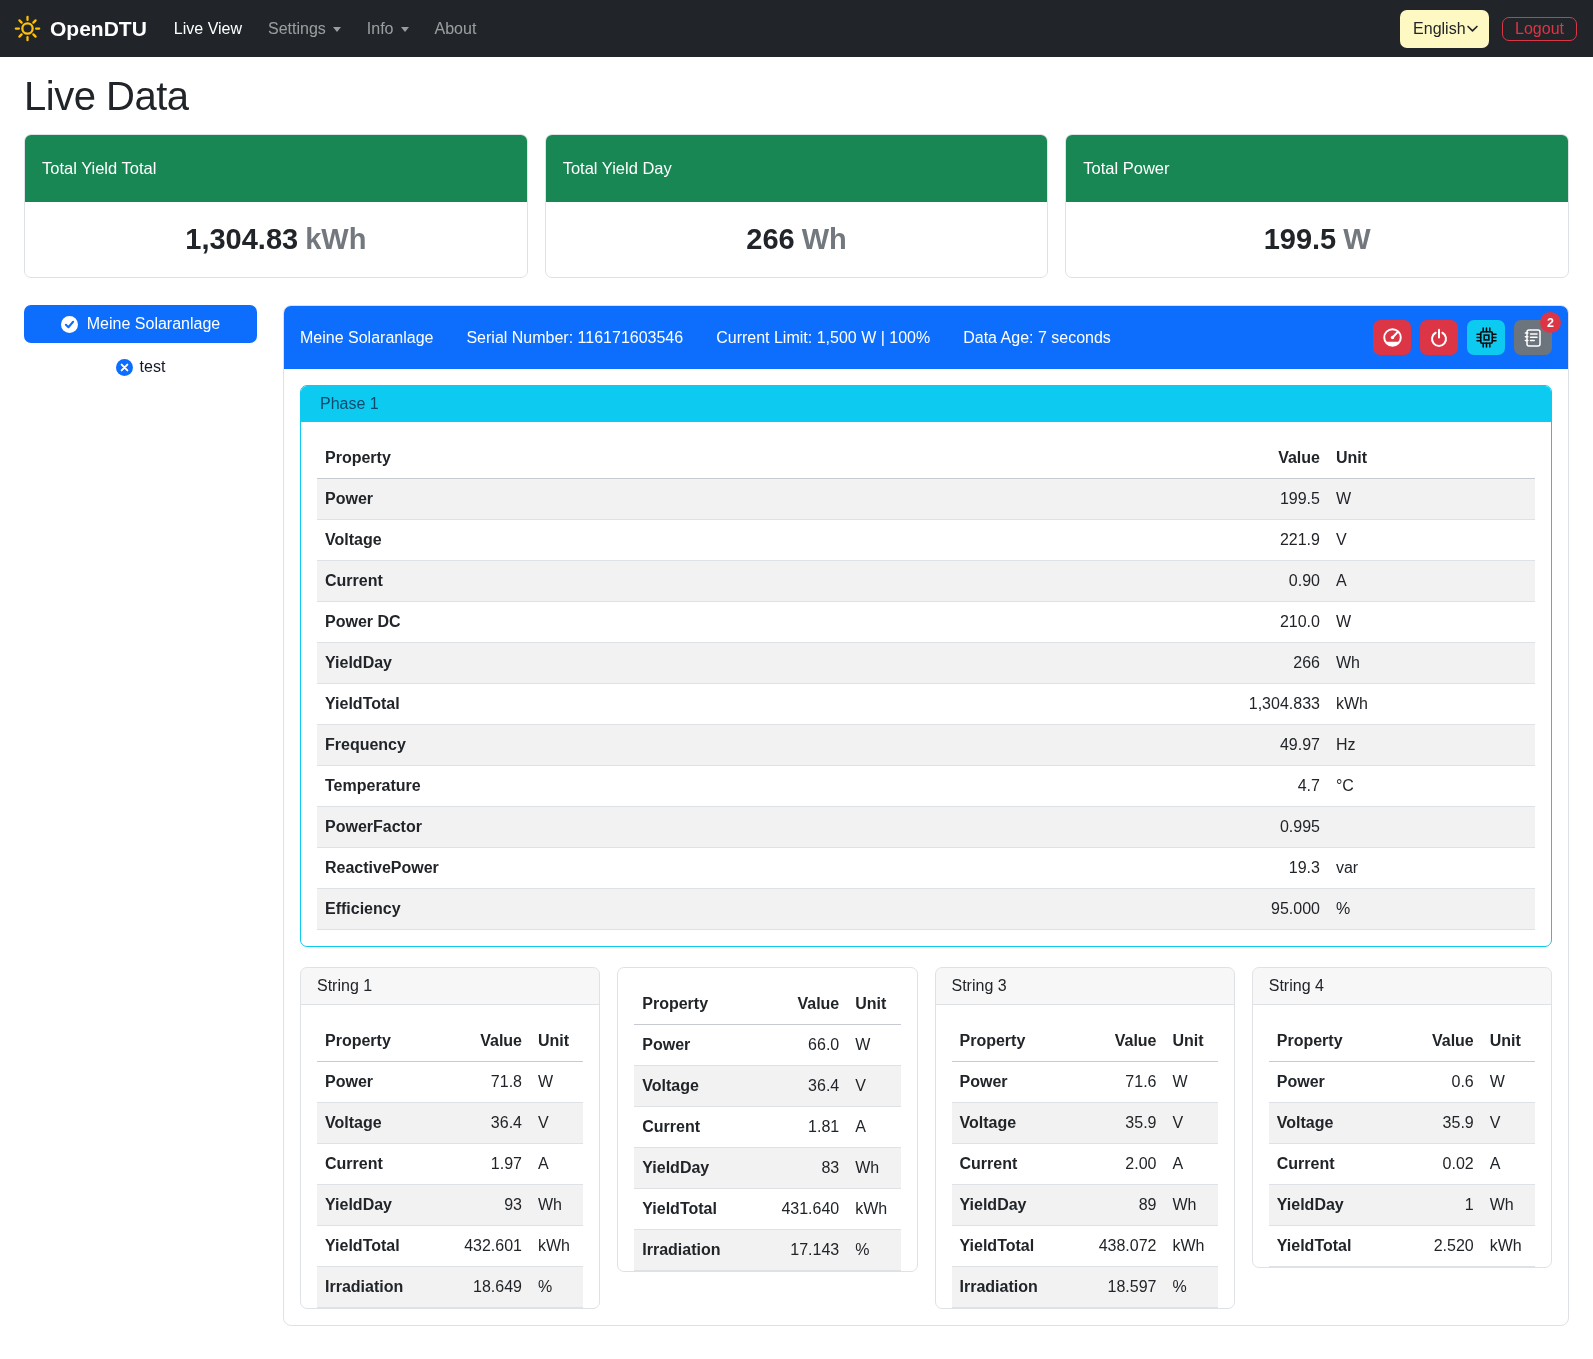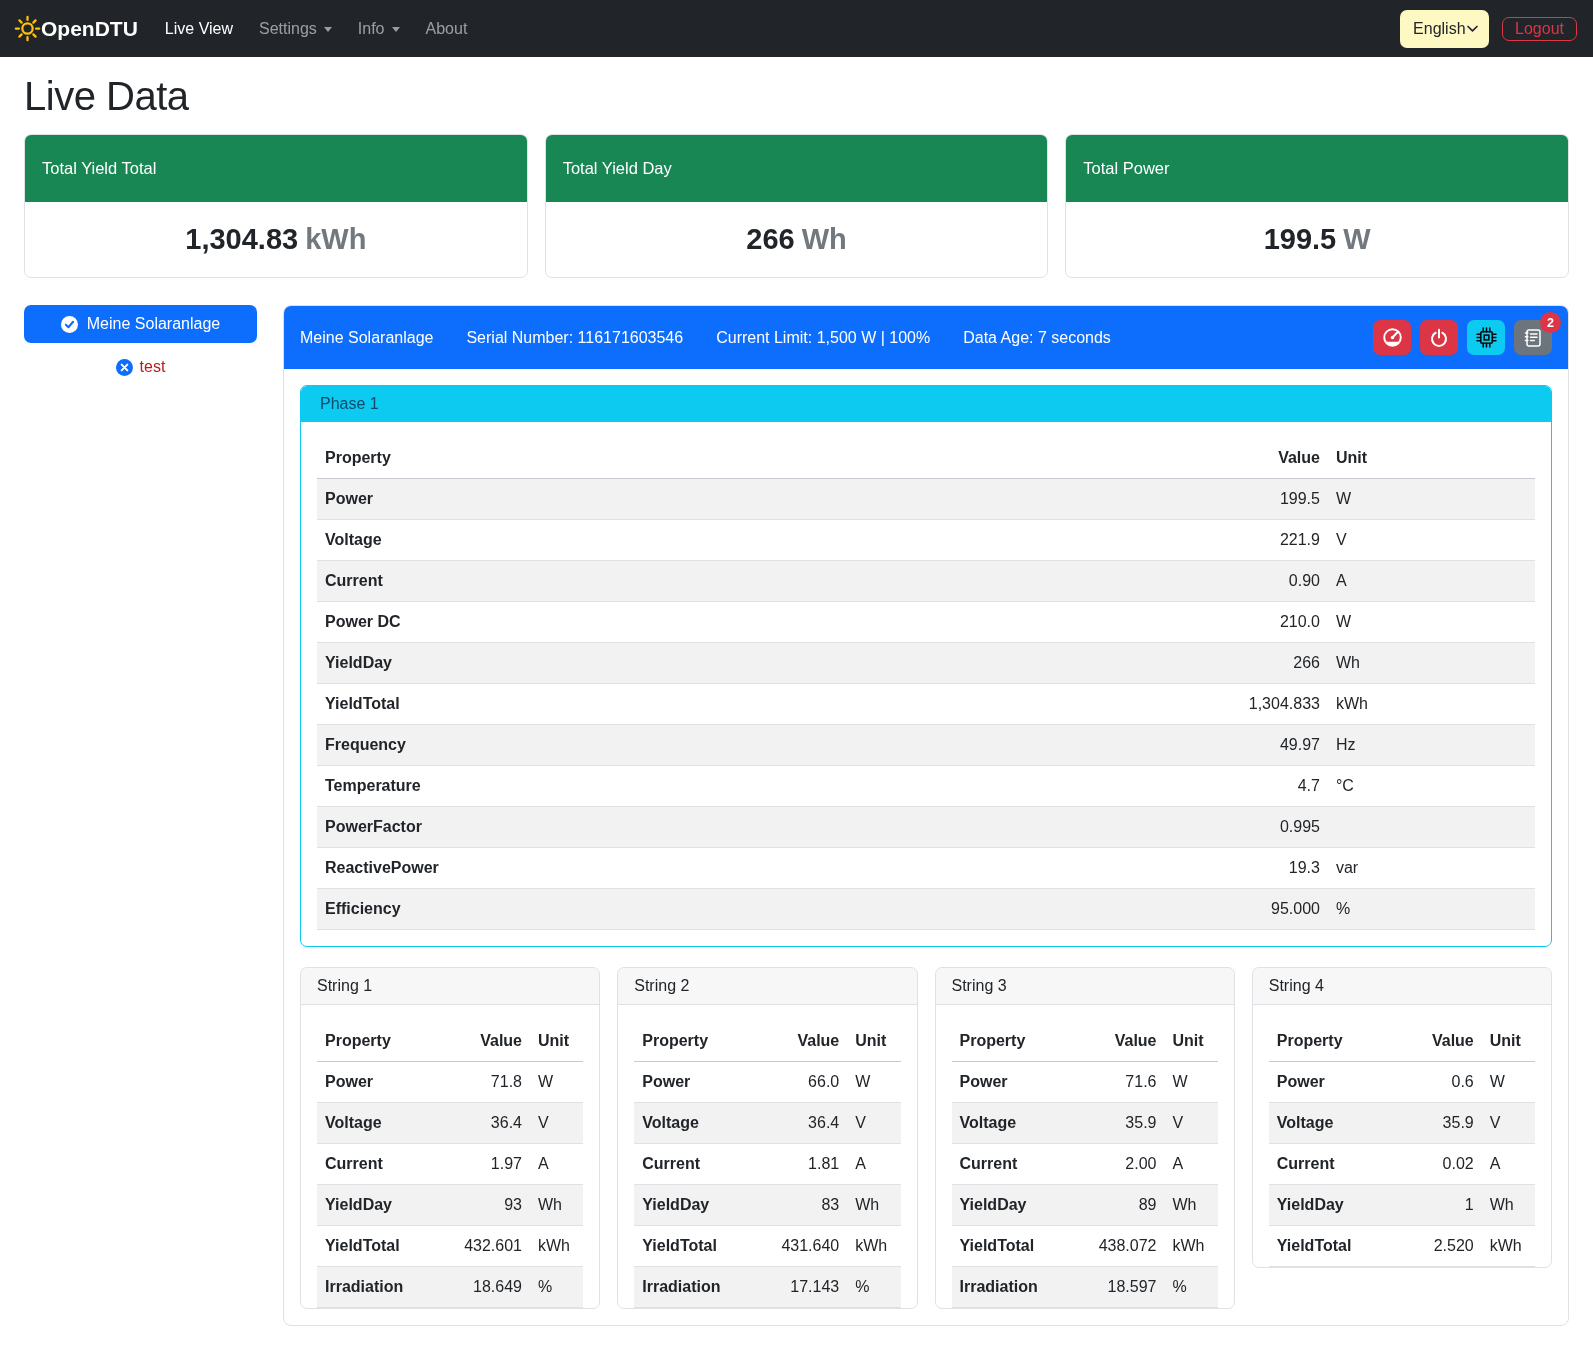--- a/index.html
+++ b/index.html
@@ -7,21 +7,21 @@
   body {
     width:1593px; height:1359px; overflow:hidden;
     font-family:"Liberation Sans", sans-serif;
     color:#212529; font-size:16px;
   }
   
   .navbar {
     height:57px; background:#212529; display:flex; align-items:center;
     padding:0 16px 0 14px;
   }
-  .brand { display:flex; align-items:center; color:#fff; font-size:21px; font-weight:600; cursor:pointer; }
+  .brand { display:flex; align-items:center; gap:9px; color:#fff; font-size:21px; font-weight:600; cursor:pointer; }
   .nav-links { display:flex; align-items:center; margin-left:14px; }
   .nav-link {
     padding:8px 13px; color:rgba(255,255,255,.55); cursor:pointer; display:flex; align-items:center; gap:7px;
   }
   .nav-link.active { color:#fff; }
   .caret { width:0; height:0; border-left:4.5px solid transparent; border-right:4.5px solid transparent; border-top:5px solid currentColor; display:inline-block; margin-top:2px; }
   .nav-right { margin-left:auto; display:flex; align-items:center; gap:13px; }
   .lang-select {
     background:#fef9c3; color:#212529; border-radius:7px; height:38px; width:89px;
     display:flex; align-items:center; justify-content:space-between; padding:0 11px 0 13px; cursor:pointer;
@@ -38,21 +38,21 @@
   .card { background:#fff; border:1px solid #dee2e6; border-radius:7px; overflow:hidden; }
   .card-header-green { background:#198754; color:#fff; padding:24px 17px; font-size:16.5px; }
   .summary-body { padding:21px 16px; text-align:center; font-size:29px; font-weight:600; }
   .summary-unit { color:#72787d; margin-left:7px; }
   
   .main-grid { display:grid; grid-template-columns:233px 1fr; gap:26px; align-items:start; }
   .inverter-select-btn {
     width:100%; background:#0d6efd; border:none; color:#fff; border-radius:7px; height:38px;
     display:flex; align-items:center; justify-content:center; gap:9px; font-size:16px; cursor:pointer; font-family:inherit;
   }
-  .inverter-link { margin-top:15px; display:flex; align-items:center; justify-content:center; gap:7px; color:#b91c1c; cursor:pointer; }
+  .inverter-link { margin-top:15px; display:flex; align-items:center; justify-content:center; gap:7px; color:#0f172a; cursor:pointer; }
   
   .inverter-card { border:1px solid #dee2e6; border-radius:8px; }
   .inverter-header {
     background:#0d6efd; color:#fff; border-radius:7px 7px 0 0; padding:13px 16px;
     display:flex; align-items:center; gap:33px; min-height:63px;
   }
   .inverter-actions { margin-left:auto; display:flex; gap:9px; }
   .icon-btn {
     width:38px; height:35px; border:none; border-radius:7px; display:flex; align-items:center; justify-content:center;
     cursor:pointer; position:relative; padding:0;
@@ -367,21 +367,20 @@
                     <tr>
                       <th>Irradiation</th>
                       <td class="val">18.649</td>
                       <td>%</td>
                     </tr>
                   </tbody>
               </table>
             </div>
           </div>
           <div class="string-card">
-            <div class="string-header">String 2</div>
             <div class="string-body">
               <table class="data-table string-table stripe-even">
                 <thead>
                   <tr>
                     <th class="col-prop">Property</th>
                     <th class="col-value">Value</th>
                     <th class="col-unit">Unit</th>
                   </tr>
                 </thead>
                 <tbody>

